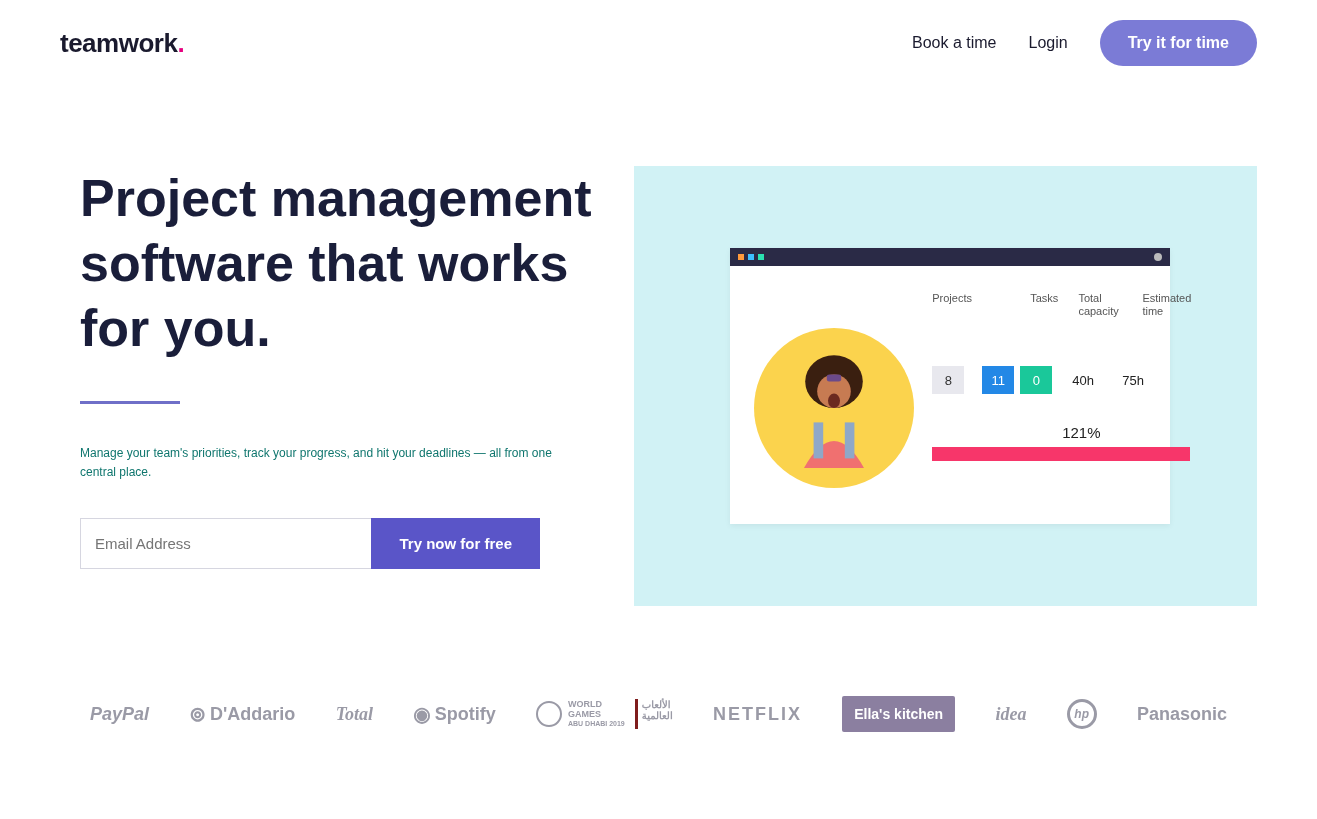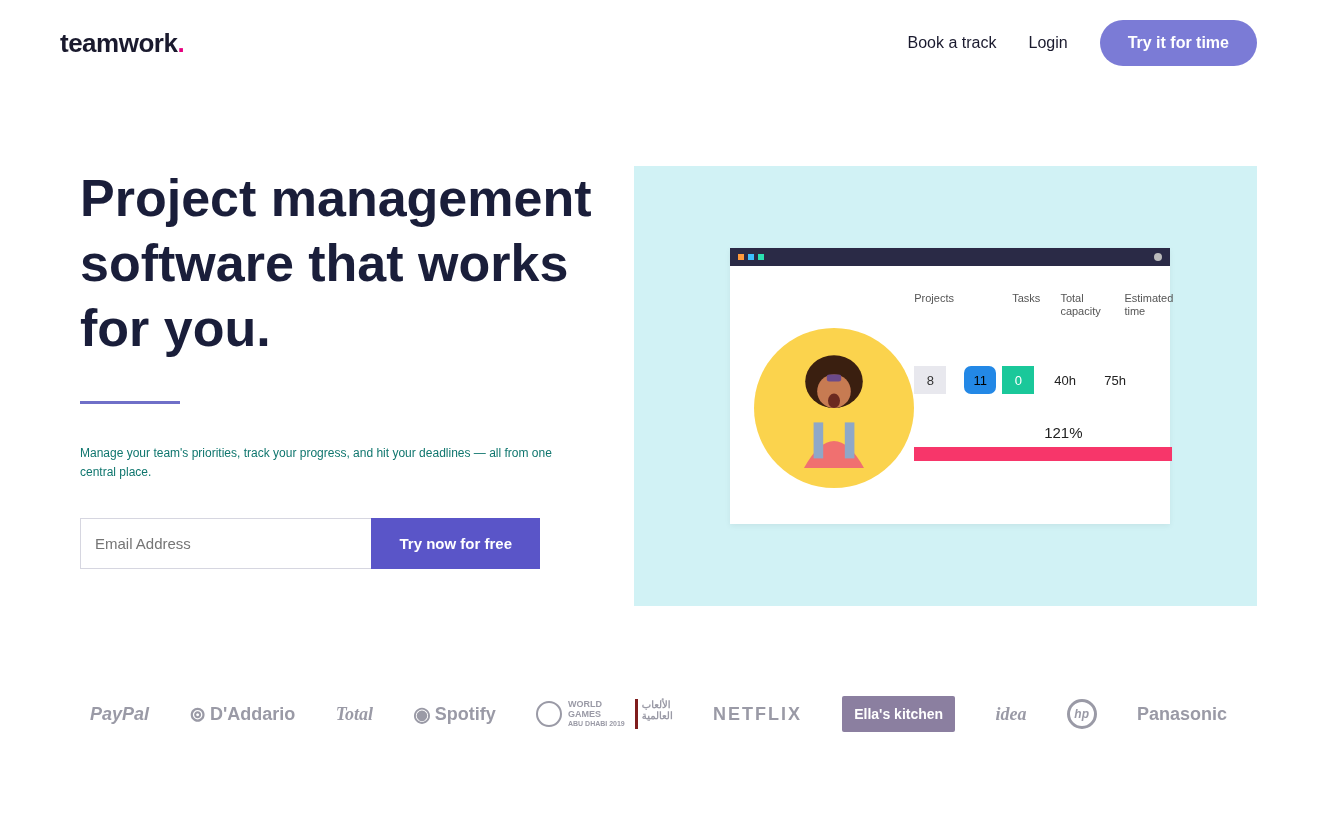--- a/index.html
+++ b/index.html
@@ -112,20 +112,21 @@
     align-items: center;
     padding: 0 8px;
     justify-content: space-between;
   }
   .tb-left { display: flex; gap: 4px; }
   .tb-dot { width: 6px; height: 6px; }
   .tb-right { width: 8px; height: 8px; border-radius: 50%; background: #bbb; }
   .app-body {
     padding: 26px 24px 36px 24px;
     display: flex;
+    gap: 18px;
   }
   .avatar {
     width: 160px; height: 160px;
     border-radius: 50%;
     background: #fbd34d;
     flex-shrink: 0;
     overflow: hidden;
     display: flex;
     align-items: center;
     justify-content: center;
@@ -150,21 +151,21 @@
     align-items: center;
     font-size: 14px;
     margin-bottom: 30px;
   }
   .box {
     width: 32px; height: 28px;
     display: flex; align-items: center; justify-content: center;
     font-size: 13px;
   }
   .box-grey { background: #e8e8ee; color:#333; }
-  .box-blue { background: #2388e6; color:#000000;border-radius:7px; }
+  .box-blue { background: #2388e6; color:#ffffff; }
   .box-green { background: #1ac89a; color:#fff; }
   .val { width: 44px; text-align: left; font-size: 13px; color:#222; margin-left: 14px;}
   .val2 { width: 44px; text-align: left; font-size: 13px; color:#222; }
   .pct {
     font-size: 15px;
     color: #222;
     text-align: center;
     margin-left: 40px;
     margin-bottom: 6px;
   }
@@ -213,21 +214,21 @@
   .wg-badge { width:26px;height:26px;border-radius:50%;border:2px solid #9a9aa6; }
 </style>
 </head>
 <body>
 
 <header class="header">
   <div class="logo">
     <span>teamwork</span><span class="dot">.</span>
   </div>
   <nav class="nav">
-    <span class="nav-link">Book a track</span>
+    <span class="nav-link">Book a time</span>
     <span class="nav-link">Login</span>
     <button class="btn-primary">Try it for time</button>
   </nav>
 </header>
 
 <section class="hero">
   <div class="hero-left">
     <h1 class="hero-title">Project management software that works for you.</h1>
     <div class="accent-bar"></div>
     <p class="hero-sub">Manage your team's priorities, track your progress, and hit your deadlines — all from one central place.</p>

